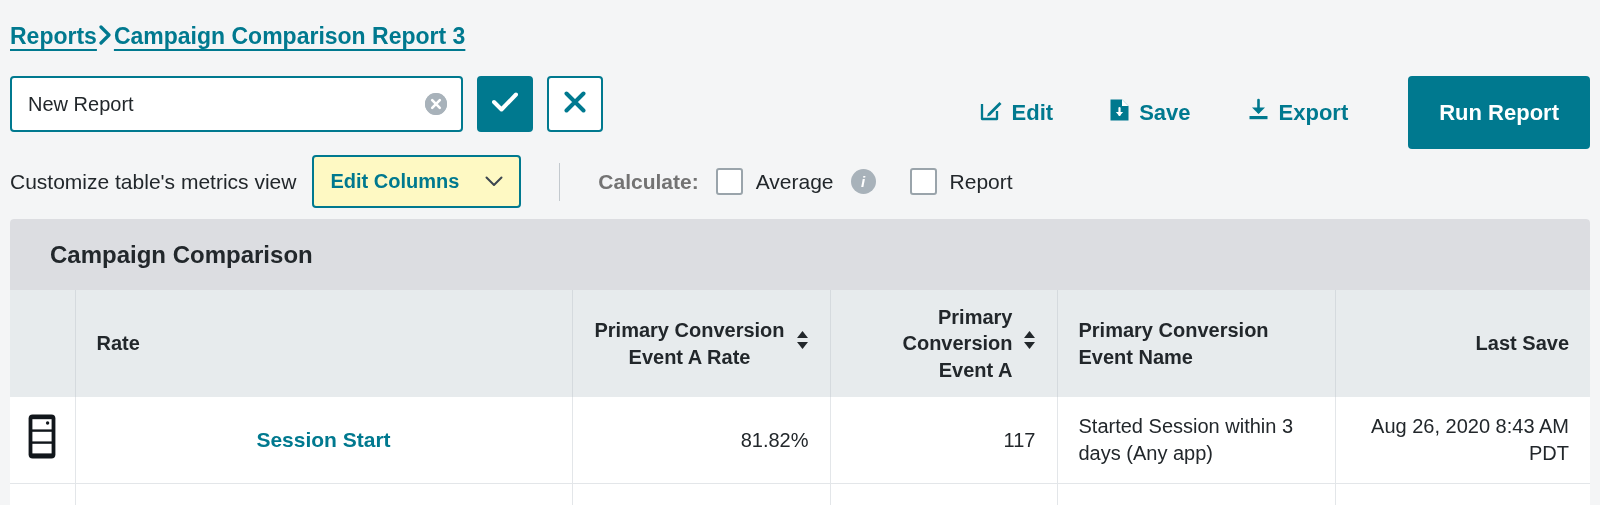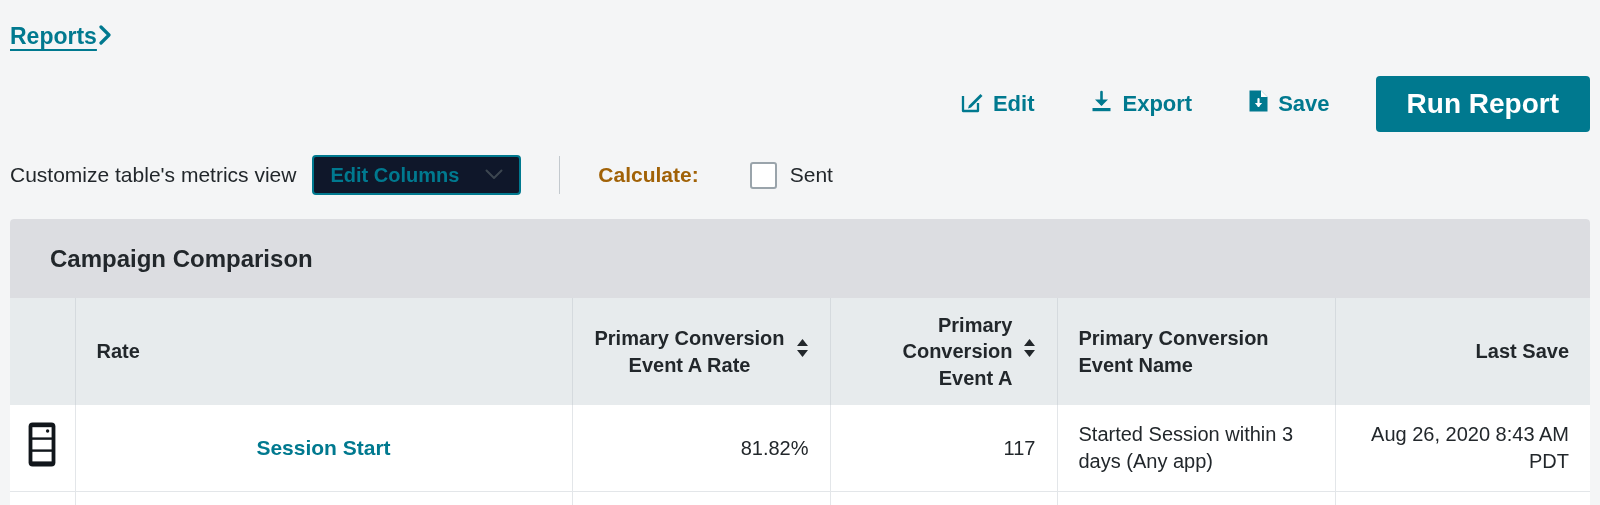--- a/index.html
+++ b/index.html
@@ -51,58 +51,58 @@
   .sq-btn.outline { background: #fff; border: 2px solid #00798f; }
 
   
   .actions { position: absolute; right: 10px; top: 76px; display: flex; align-items: center; gap: 8px; }
   .act {
     display: flex; align-items: center; gap: 9px;
     color: #00798f; font-size: 22px; font-weight: bold;
     cursor: pointer; padding: 0 24px; white-space: nowrap;
   }
   .run-btn {
-    margin-left: 14px; background: #00798f; color: #fff;
-    font-size: 28px; font-weight: bold; border: 0; border-radius: 4px;
-    height: 56px; padding: 0 31px; cursor: pointer;
+    margin-left: 28px; background: #00798f; color: #fff;
+    font-size: 22px; font-weight: bold; border: 0; border-radius: 4px;
+    height: 73px; padding: 0 31px; cursor: pointer;
     font-family: "Liberation Sans", sans-serif; white-space: nowrap;
   }
 
   
   .toolbar { position: absolute; left: 10px; top: 155px; display: flex; align-items: center; }
   .tb-label { font-size: 21px; color: #22272b; white-space: nowrap; }
   .edit-cols {
-    margin-left: 16px; height: 40px; background: #0f172a;
+    margin-left: 16px; height: 53px; background: #fef9c3;
     border: 2px solid #00798f; border-radius: 4px;
     display: flex; align-items: center; gap: 26px;
     padding: 0 16px; cursor: pointer;
   }
   .edit-cols-label { color: #00798f; font-size: 20px; font-weight: bold; white-space: nowrap; }
   .divider { width: 1px; height: 38px; background: #c3c9ce; margin: 0 38px; }
-  .calc-label { font-size: 21px; font-weight: bold; color: #a16207; margin-right: 17px; white-space: nowrap; }
+  .calc-label { font-size: 21px; font-weight: bold; color: #737373; margin-right: 17px; white-space: nowrap; }
   .cbox {
     width: 27px; height: 27px; background: #fff;
     border: 2px solid #9aa4ab; border-radius: 3px; cursor: pointer;
   }
   .cb-text { font-size: 21px; color: #22272b; margin-left: 13px; white-space: nowrap; }
   .info-icon {
     width: 25px; height: 25px; border-radius: 50%; background: #a8b2ba;
     color: #fff; font-size: 15px; font-weight: bold; font-style: italic;
     display: flex; align-items: center; justify-content: center;
     margin-left: 17px; cursor: pointer;
   }
   .calc-group { display: flex; align-items: center; }
 
   
   .card {
     position: absolute; left: 10px; top: 219px;
     width: 1580px; height: 286px;
     background: #fff; border-radius: 4px 4px 0 0; overflow: hidden;
   }
-  .card-title-bar { height: 79px; background: #dcdde1; display: flex; align-items: center; padding-left: 40px; }
+  .card-title-bar { height: 71px; background: #dcdde1; display: flex; align-items: center; padding-left: 40px; }
   .card-title { font-size: 24px; font-weight: bold; color: #22272b; }
   table { width: 100%; border-collapse: collapse; table-layout: fixed; }
   thead th {
     background: #e7ebed; color: #22272b; font-size: 20px; font-weight: bold;
     vertical-align: middle; padding: 14px 21px; height: 102px;
     border-right: 1px solid #d5dade; line-height: 1.32;
   }
   th.col-icon { width: 65px; padding: 0; }
   th.col-name { width: 497px; text-align: left; }
   th.col-rate { width: 258px; }
@@ -130,73 +130,104 @@
 
 <div id="app">
 
   <div class="breadcrumb">
     <span class="crumb-link">Reports</span>
     <span class="crumb-sep">
       <svg width="13" height="20" viewBox="0 0 13 20">
           <path d="M2 2 L10 10 L2 18" stroke="#00798f" stroke-width="3.2" fill="none" stroke-linecap="round" stroke-linejoin="round"></path>
         </svg>
     </span>
-  </div>
-
+    <span class="crumb-link">Campaign Comparison Report 3</span>
+  </div>
+
+  <div class="name-row">
+    <div class="name-input-wrap">
+      <input class="name-input" type="text" value="New Report" style="">
+      <span class="clear-btn">
+        <svg width="22" height="22" viewBox="0 0 22 22">
+          <circle cx="11" cy="11" r="11" fill="#a8b2ba"></circle>
+          <path d="M7.2 7.2 L14.8 14.8 M14.8 7.2 L7.2 14.8" stroke="#fff" stroke-width="2.6" stroke-linecap="round"></path>
+        </svg>
+      </span>
+    </div>
+    <div class="sq-btn filled">
+      <span>
+        <svg width="26" height="22" viewBox="0 0 26 22">
+            <path d="M2 11 L9.5 18.5 L24 3.5" stroke="#ffffff" stroke-width="4" fill="none" stroke-linecap="round" stroke-linejoin="round"></path>
+          </svg>
+      </span>
+    </div>
+    <div class="sq-btn outline">
+      <span>
+        <svg width="22" height="22" viewBox="0 0 22 22">
+            <path d="M2.5 2.5 L19.5 19.5 M19.5 2.5 L2.5 19.5" stroke="#00798f" stroke-width="4" stroke-linecap="round"></path>
+          </svg>
+      </span>
+    </div>
+  </div>
 
   <div class="actions">
     <div class="act">
       <span>
         <svg width="23" height="23" viewBox="0 0 23 23">
           <path d="M2 6 L2 21 L17 21 L17 13" stroke="#00798f" stroke-width="2.3" fill="none" stroke-linejoin="round"></path>
           <path d="M8 15.5 L19.5 4 L21.5 6 L10 17.5 L7 18.5 Z" fill="#00798f"></path>
         </svg>
       </span>
       <span>Edit</span>
-    </div>
-    <div class="act">
-      <span>
-        <svg width="23" height="23" viewBox="0 0 23 23">
-          <path d="M11.5 2 L11.5 14" stroke="#00798f" stroke-width="2.6" stroke-linecap="round"></path>
-          <path d="M5 9.5 L11.5 16 L18 9.5 Z" fill="#00798f"></path>
-          <rect x="2.5" y="18" width="18" height="3.2" fill="#00798f"></rect>
-        </svg>
-      </span>
-      <span>Export</span>
     </div>
     <div class="act">
       <span>
         <svg width="21" height="24" viewBox="0 0 21 24">
           <path d="M1.5 1.5 H13 L19.5 8 V22.5 H1.5 Z" fill="#00798f"></path>
           <path d="M13 1.5 V8 H19.5" fill="#ffffff" opacity="0.0"></path>
           <path d="M13 1.5 L19.5 8 H13 Z" fill="#ffffff"></path>
           <path d="M10.5 10 L10.5 17" stroke="#ffffff" stroke-width="2.2" stroke-linecap="round"></path>
           <path d="M6.8 14 L10.5 18 L14.2 14 Z" fill="#ffffff"></path>
         </svg>
       </span>
       <span>Save</span>
     </div>
+    <div class="act">
+      <span>
+        <svg width="23" height="23" viewBox="0 0 23 23">
+          <path d="M11.5 2 L11.5 14" stroke="#00798f" stroke-width="2.6" stroke-linecap="round"></path>
+          <path d="M5 9.5 L11.5 16 L18 9.5 Z" fill="#00798f"></path>
+          <rect x="2.5" y="18" width="18" height="3.2" fill="#00798f"></rect>
+        </svg>
+      </span>
+      <span>Export</span>
+    </div>
     <button class="run-btn">Run Report</button>
   </div>
 
   <div class="toolbar">
     <span class="tb-label">Customize table's metrics view</span>
     <div class="edit-cols">
       <span class="edit-cols-label">Edit Columns</span>
       <span>
         <svg width="18" height="11" viewBox="0 0 18 11">
             <path d="M1.5 1.5 L9 9 L16.5 1.5" stroke="#3c4650" stroke-width="2" fill="none" stroke-linecap="round" stroke-linejoin="round"></path>
           </svg>
       </span>
     </div>
     <div class="divider"></div>
     <span class="calc-label">Calculate:</span>
+    <div class="calc-group">
+      <span class="cbox"></span>
+      <span class="cb-text">Average</span>
+      <span class="info-icon">i</span>
+    </div>
     <div class="calc-group" style="margin-left:34px">
       <span class="cbox"></span>
-      <span class="cb-text">Sent</span>
+      <span class="cb-text">Report</span>
     </div>
   </div>
 
   <div class="card">
     <div class="card-title-bar">
       <span class="card-title">Campaign Comparison</span>
     </div>
     <table>
       <thead>
         <tr>

